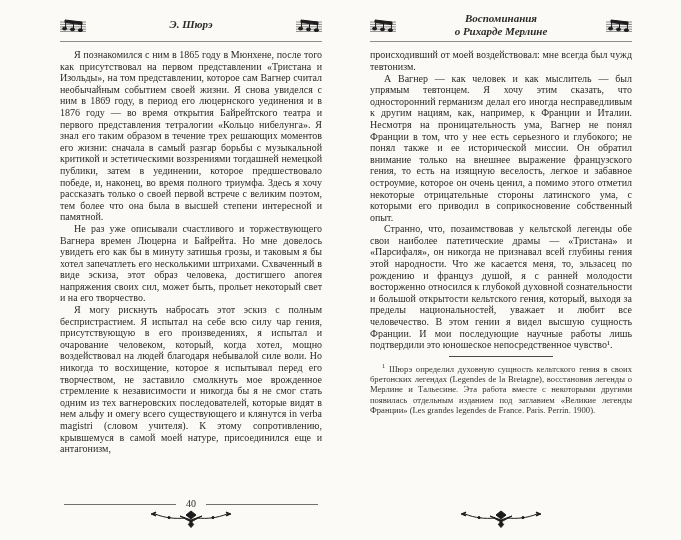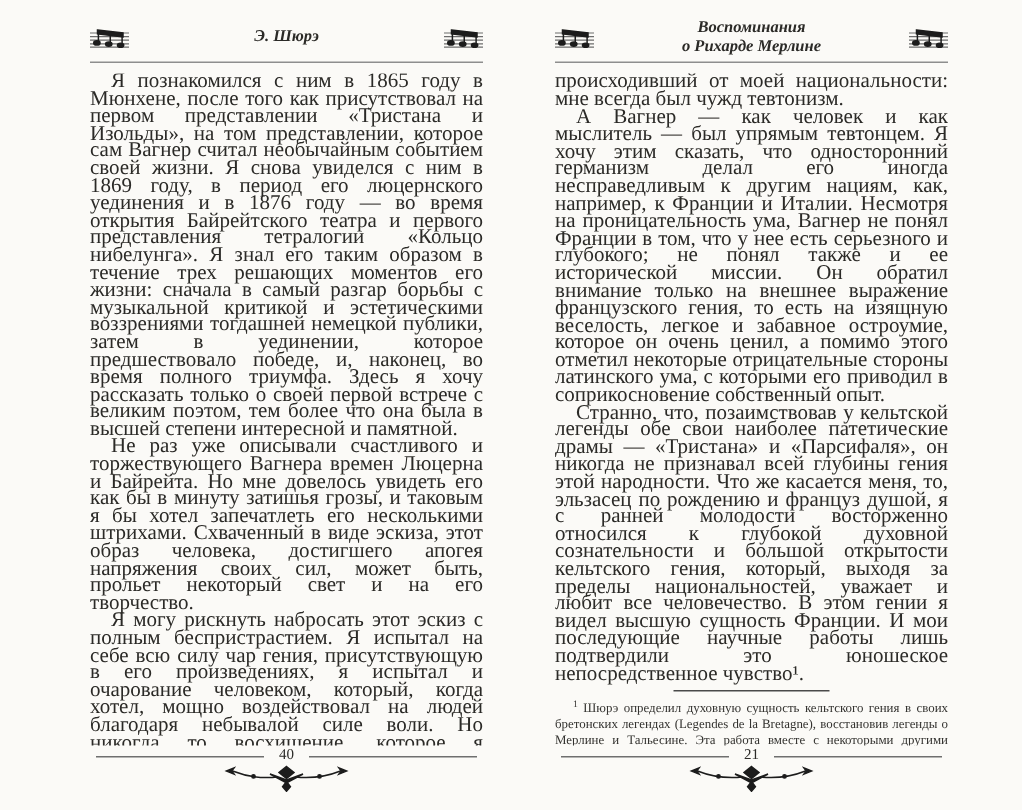--- a/index.html
+++ b/index.html
@@ -22,21 +22,21 @@
   }
   .header-title {
     flex:1; text-align:center;
     font-style:italic; font-weight:bold;
     font-size:11px; line-height:1.2;
   }
   .orn { flex:0 0 auto; display:flex; align-items:center; }
 
   .page-content { margin-top:7px; max-height:448px; overflow:hidden; }
   .body-text p {
-    font-size:14px; line-height:11.6px;
+    font-size:10px; line-height:11.6px;
     text-align:justify; text-indent:14px;
   }
   .body-text p.no-indent { text-indent:0; }
 
   .footnote { margin-top:5px; }
   .footnote-rule { width:104px; margin:4px auto 4px auto; border-top:1px solid #4a4a4a; }
   .footnote-text {
     font-size:8.6px; line-height:10.4px;
     text-align:justify; text-indent:12px; color:#33322f;
   }
@@ -171,36 +171,31 @@
             <ellipse cx="4.6" cy="9.6" rx="2.1" ry="1.4"></ellipse>
             <ellipse cx="12.5" cy="10.4" rx="2.1" ry="1.4"></ellipse>
             <ellipse cx="20.4" cy="11.2" rx="2.1" ry="1.4"></ellipse>
           </g>
         </svg>
       </span>
     </header>
 
     <div class="page-content">
       <div class="body-text">
-        <p class="no-indent">происходивший от моей национальности: мне всегда был чужд тевтонизм.</p>
+        <p class="no-indent">происходивший от моей воздействовал: мне всегда был чужд тевтонизм.</p>
         <p>А Вагнер — как человек и как мыслитель — был упрямым тевтонцем. Я хочу этим сказать, что односторонний германизм делал его иногда несправедливым к другим нациям, как, например, к Франции и Италии. Несмотря на проницательность ума, Вагнер не понял Франции в том, что у нее есть серьезного и глубокого; не понял также и ее исторической миссии. Он обратил внимание только на внешнее выражение французского гения, то есть на изящную веселость, легкое и забавное остроумие, которое он очень ценил, а помимо этого отметил некоторые отрицательные стороны латинского ума, с которыми его приводил в соприкосновение собственный опыт.</p>
         <p>Странно, что, позаимствовав у кельтской легенды обе свои наиболее патетические драмы — «Тристана» и «Парсифаля», он никогда не признавал всей глубины гения этой народности. Что же касается меня, то, эльзасец по рождению и француз душой, я с ранней молодости восторженно относился к глубокой духовной сознательности и большой открытости кельтского гения, который, выходя за пределы национальностей, уважает и любит все человечество. В этом гении я видел высшую сущность Франции. И мои последующие научные работы лишь подтвердили это юношеское непосредственное чувство¹.</p>
       </div>
       <div class="footnote">
         <div class="footnote-rule"></div>
         <p class="footnote-text"><sup>1</sup> <span>Шюрэ определил духовную сущность кельтского гения в своих бретонских легендах (Legendes de la Bretagne), восстановив легенды о Мерлине и Тальесине. Эта работа вместе с некоторыми другими появилась отдельным изданием под заглавием «Великие легенды Франции» (Les grandes legendes de France. Paris. Perrin. 1900).</span></p>
       </div>
     </div>
 
     <footer class="page-footer">
-      <div class="pn-row">
-        <span class="pn-rule"></span>
-        <span class="page-number">21</span>
-        <span class="pn-rule"></span>
-      </div>
       <div class="fleuron">
         <svg width="88" height="18" viewBox="0 0 88 18">
           <g fill="#1c1c1c" stroke="#1c1c1c">
             <path d="M4 4 l5 -2 -1.5 2 1.5 2 z"></path>
             <path d="M8 4 C 18 8, 28 9, 38 8" fill="none" stroke-width="1"></path>
             <circle cx="22" cy="7.6" r="1.1"></circle>
             <path d="M84 4 l-5 -2 1.5 2 -1.5 2 z"></path>
             <path d="M80 4 C 70 8, 60 9, 50 8" fill="none" stroke-width="1"></path>
             <circle cx="66" cy="7.6" r="1.1"></circle>
             <path d="M44 1 l5 4 -5 4 -5 -4 z"></path>

